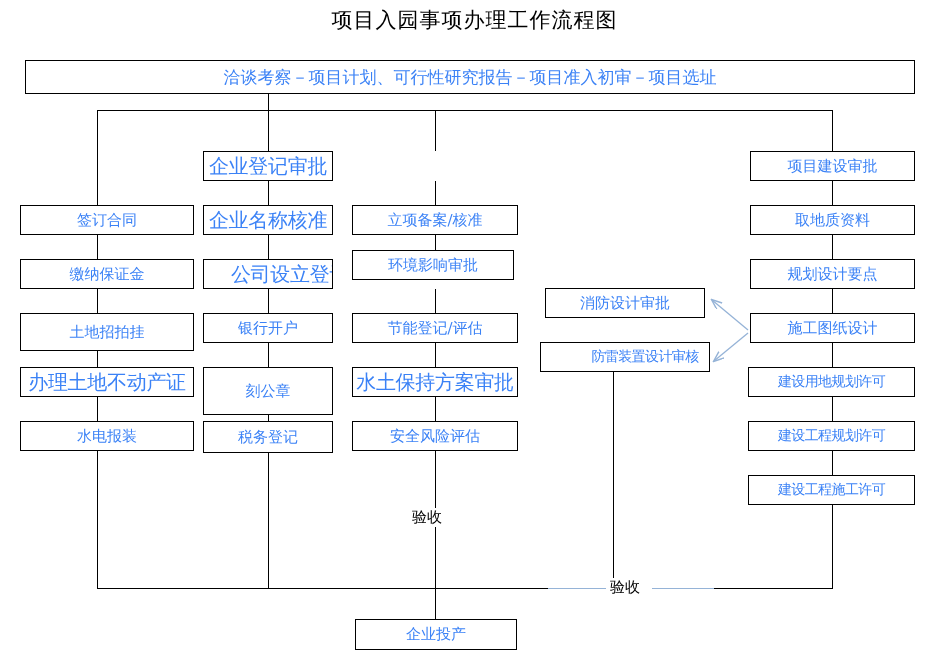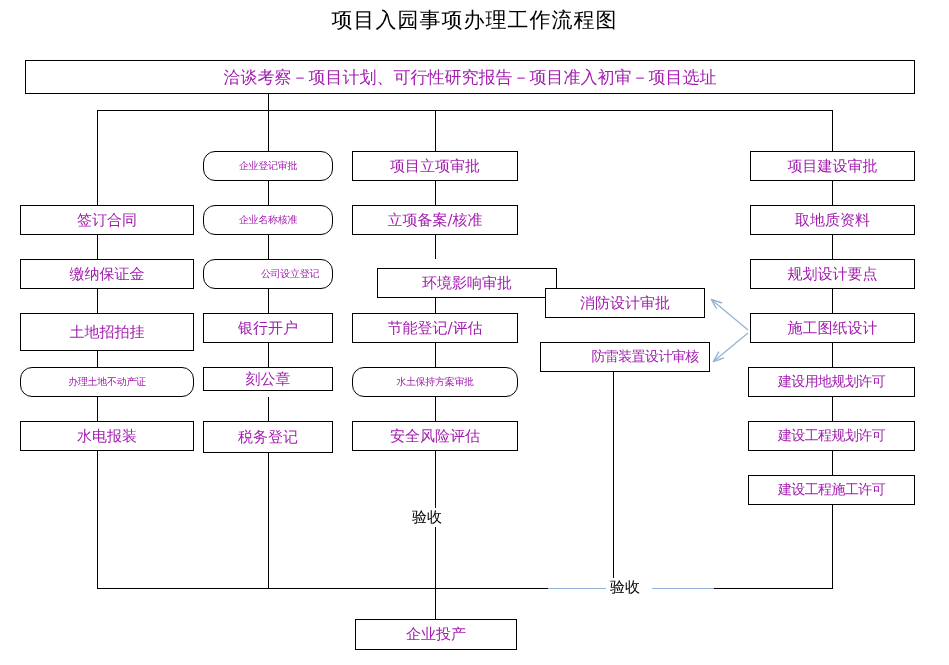--- a/index.html
+++ b/index.html
@@ -32,32 +32,31 @@
   .node {
     position: absolute;
     box-sizing: border-box;
     border: 1px solid #000000;
     background: #ffffff;
     display: flex;
     align-items: center;
     justify-content: center;
     font-family: "DejaVu Serif", "Liberation Serif", serif;
     font-size: 15px;
-    color: #a21caf;
+    color: #3b82f6;
     white-space: nowrap;
     overflow: hidden;
     z-index: 3;
   }
   .node.header {
     font-size: 17px;
   }
   .node.tight {
-    font-size: 10px;
+    font-size: 20px;
     letter-spacing: -0.3px;
-    border-radius: 12px;
   }
   .node.vtight {
     font-size: 14px;
     letter-spacing: -0.6px;
   }
   .line {
     position: absolute;
     background: #000000;
     z-index: 1;
   }
@@ -157,26 +156,25 @@
   <div class="node" style="left:20px; top:205px; width:174px; height:30px;">签订合同</div>
   <div class="node" style="left:20px; top:259px; width:174px; height:30px;">缴纳保证金</div>
   <div class="node" style="left:20px; top:313px; width:174px; height:38px;">土地招拍挂</div>
   <div class="node tight" style="left:20px; top:367px; width:174px; height:30px;">办理土地不动产证</div>
   <div class="node" style="left:20px; top:421px; width:174px; height:30px;">水电报装</div>
 
   <div class="node tight" style="left:203px; top:151px; width:130px; height:30px;">企业登记审批</div>
   <div class="node tight" style="left:203px; top:205px; width:130px; height:30px;text-align:center;">企业名称核准</div>
   <div class="node tight" style="left:203px; top:259px; width:130px; height:30px;padding-left:44px;">公司设立登记</div>
   <div class="node" style="left:203px; top:313px; width:130px; height:30px;">银行开户</div>
-  <div class="node" style="left:203px; top:367px; width:130px; height:24px;">刻公章</div>
+  <div class="node" style="left:203px; top:367px; width:130px; height:48px;">刻公章</div>
   <div class="node" style="left:203px; top:421px; width:130px; height:32px;">税务登记</div>
 
-  <div class="node" style="left:352px; top:151px; width:166px; height:30px;">项目立项审批</div>
   <div class="node" style="left:352px; top:205px; width:166px; height:30px;">立项备案/核准</div>
-  <div class="node" style="left:352px; top:268px; width:180px; height:30px;margin-left:25px;">环境影响审批</div>
+  <div class="node" style="left:352px; top:250px; width:162px; height:30px;">环境影响审批</div>
   <div class="node" style="left:352px; top:313px; width:166px; height:30px;">节能登记/评估</div>
   <div class="node tight" style="left:352px; top:367px; width:166px; height:30px;">水土保持方案审批</div>
   <div class="node" style="left:352px; top:421px; width:166px; height:30px;">安全风险评估</div>
 
   <div class="node" style="left:750px; top:151px; width:165px; height:30px;">项目建设审批</div>
   <div class="node" style="left:750px; top:205px; width:165px; height:30px;">取地质资料</div>
   <div class="node" style="left:750px; top:259px; width:165px; height:30px;">规划设计要点</div>
   <div class="node" style="left:750px; top:313px; width:165px; height:30px;">施工图纸设计</div>
   <div class="node vtight" style="left:748px; top:367px; width:167px; height:30px;">建设用地规划许可</div>
   <div class="node vtight" style="left:748px; top:421px; width:167px; height:30px;">建设工程规划许可</div>

